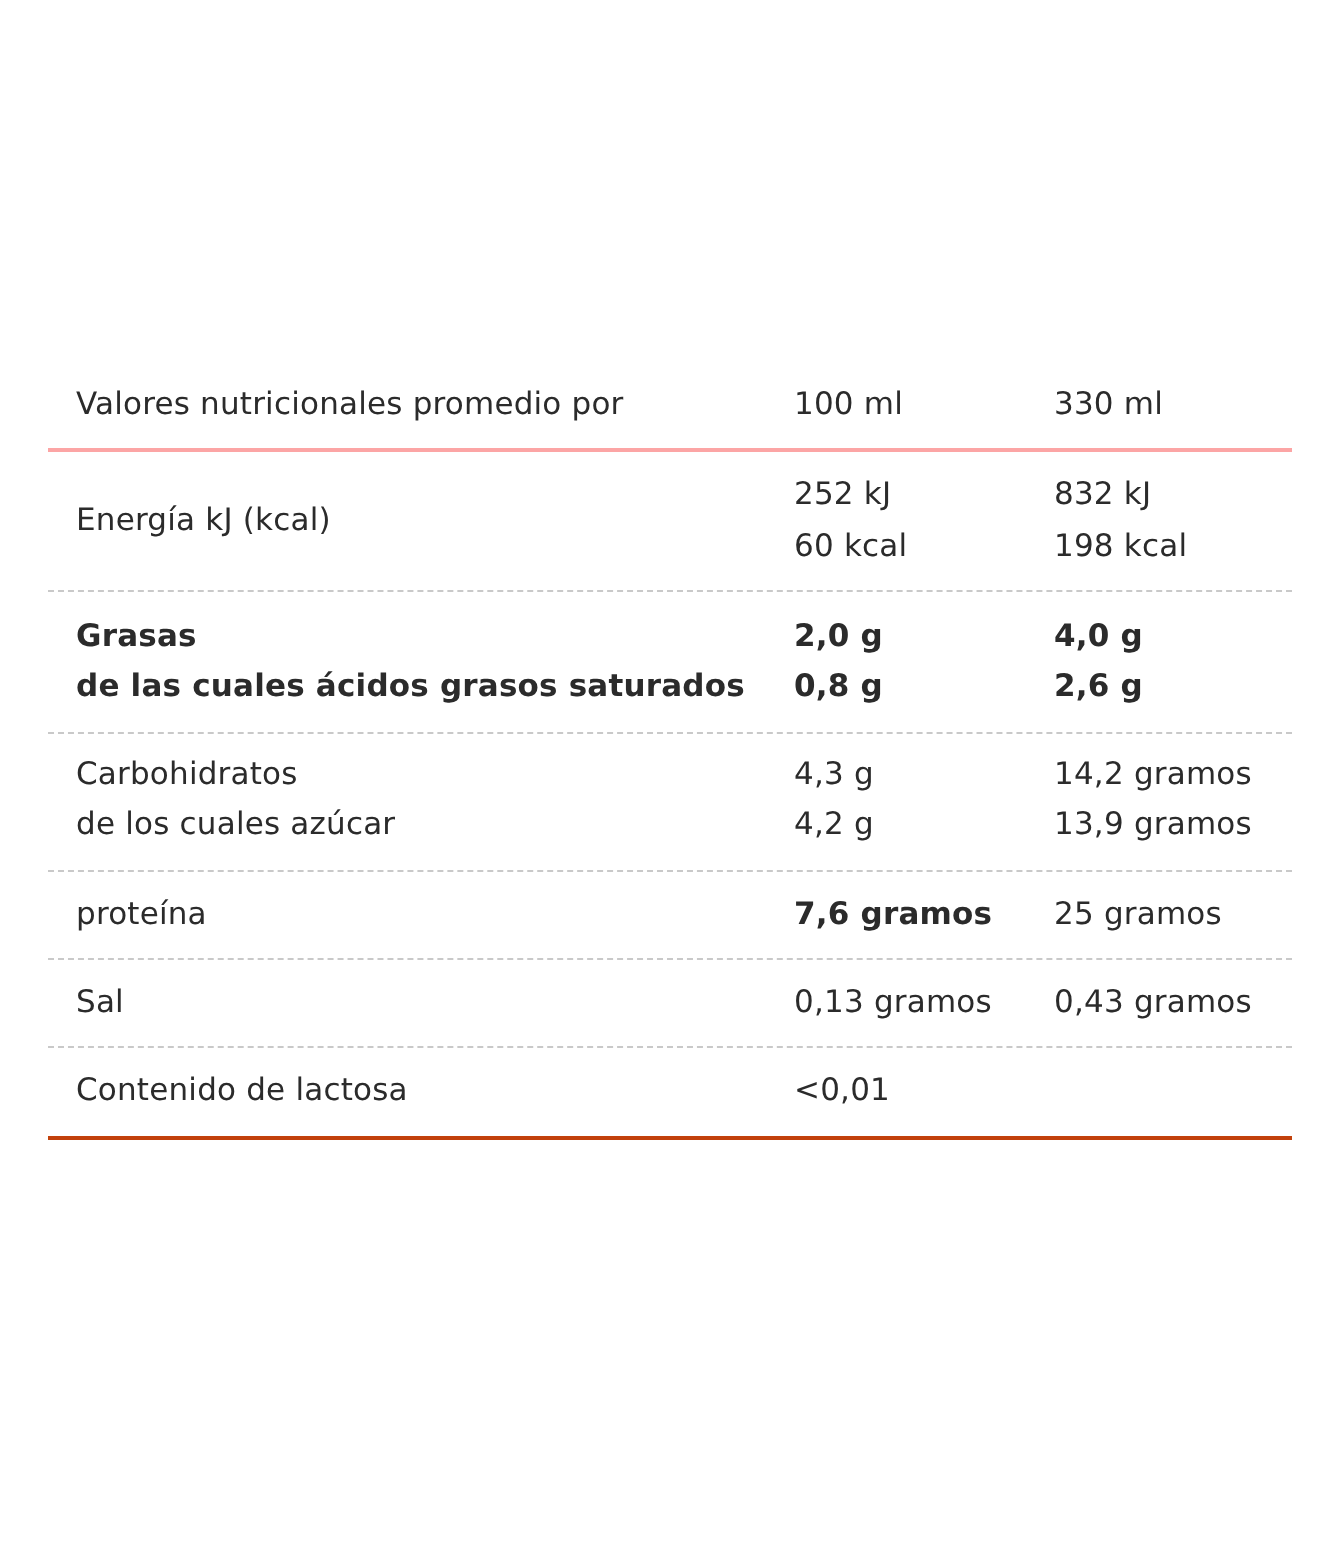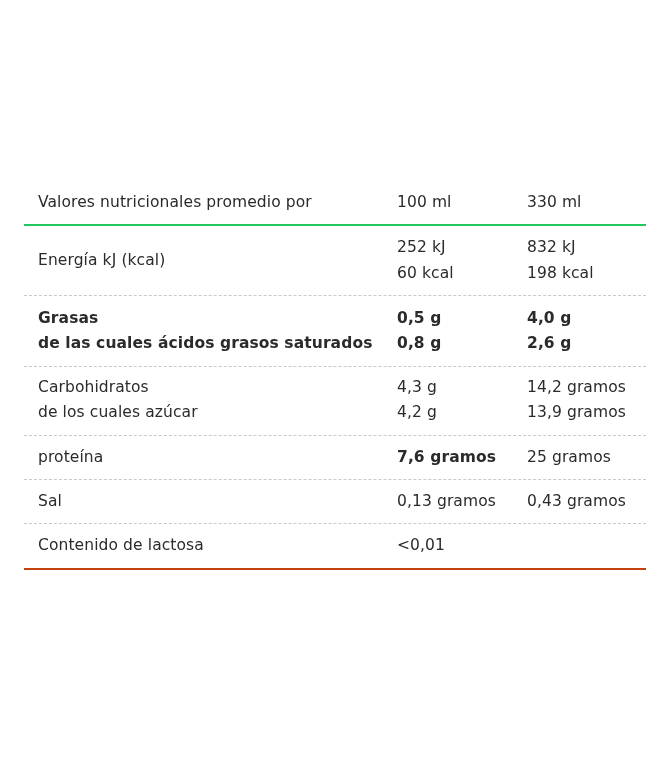--- a/index.html
+++ b/index.html
@@ -1,19 +1,19 @@
 <!DOCTYPE html>
 <html><head>
 <meta charset="utf-8">
 <style>
   html, body { margin: 0; padding: 0; background: #ffffff; }
   body { width: 661px; height: 783px; position: relative; overflow: hidden;
          font-family: "DejaVu Sans", sans-serif; color: #2b2b2b; }
   .table { position: absolute; left: 24px; top: 180px; width: 622px; }
-  .hdr { position: relative; height: 44px; border-bottom: 2px solid #22c55e; }
+  .hdr { position: relative; height: 44px; border-bottom: 2px solid #fca5a5; }
   .cell { position: absolute; font-size: 15.5px; line-height: 25px; white-space: nowrap; letter-spacing: 0.1px; }
   .c0 { left: 14px; }
   .c1 { left: 373px; }
   .c2 { left: 503px; }
   .hdr .cell { top: 10px; }
   .row { position: relative; border-bottom: 1px dashed #c9c9c9; }
   .row.last { border-bottom: 2px solid #c2410c; }
 </style>
 </head>
 <body>
@@ -29,21 +29,21 @@
     <span class="cell c0" style="top:22px;">Energía kJ (kcal)</span>
     <span class="cell c1" style="top:9px;">252 kJ</span>
     <span class="cell c1" style="top:35px;">60 kcal</span>
     <span class="cell c2" style="top:9px;">832 kJ</span>
     <span class="cell c2" style="top:35px;">198 kcal</span>
   </div>
 
   <div class="row" style="height:70px;font-weight:bold;">
     <span class="cell c0" style="top:10px;">Grasas</span>
     <span class="cell c0" style="top:35px;">de las cuales ácidos grasos saturados</span>
-    <span class="cell c1" style="top:10px;">0,5 g</span>
+    <span class="cell c1" style="top:10px;">2,0 g</span>
     <span class="cell c1" style="top:35px;">0,8 g</span>
     <span class="cell c2" style="top:10px;">4,0 g</span>
     <span class="cell c2" style="top:35px;">2,6 g</span>
   </div>
 
   <div class="row" style="height:68px;">
     <span class="cell c0" style="top:8px;">Carbohidratos</span>
     <span class="cell c0" style="top:33px;">de los cuales azúcar</span>
     <span class="cell c1" style="top:8px;">4,3 g</span>
     <span class="cell c1" style="top:33px;">4,2 g</span>

